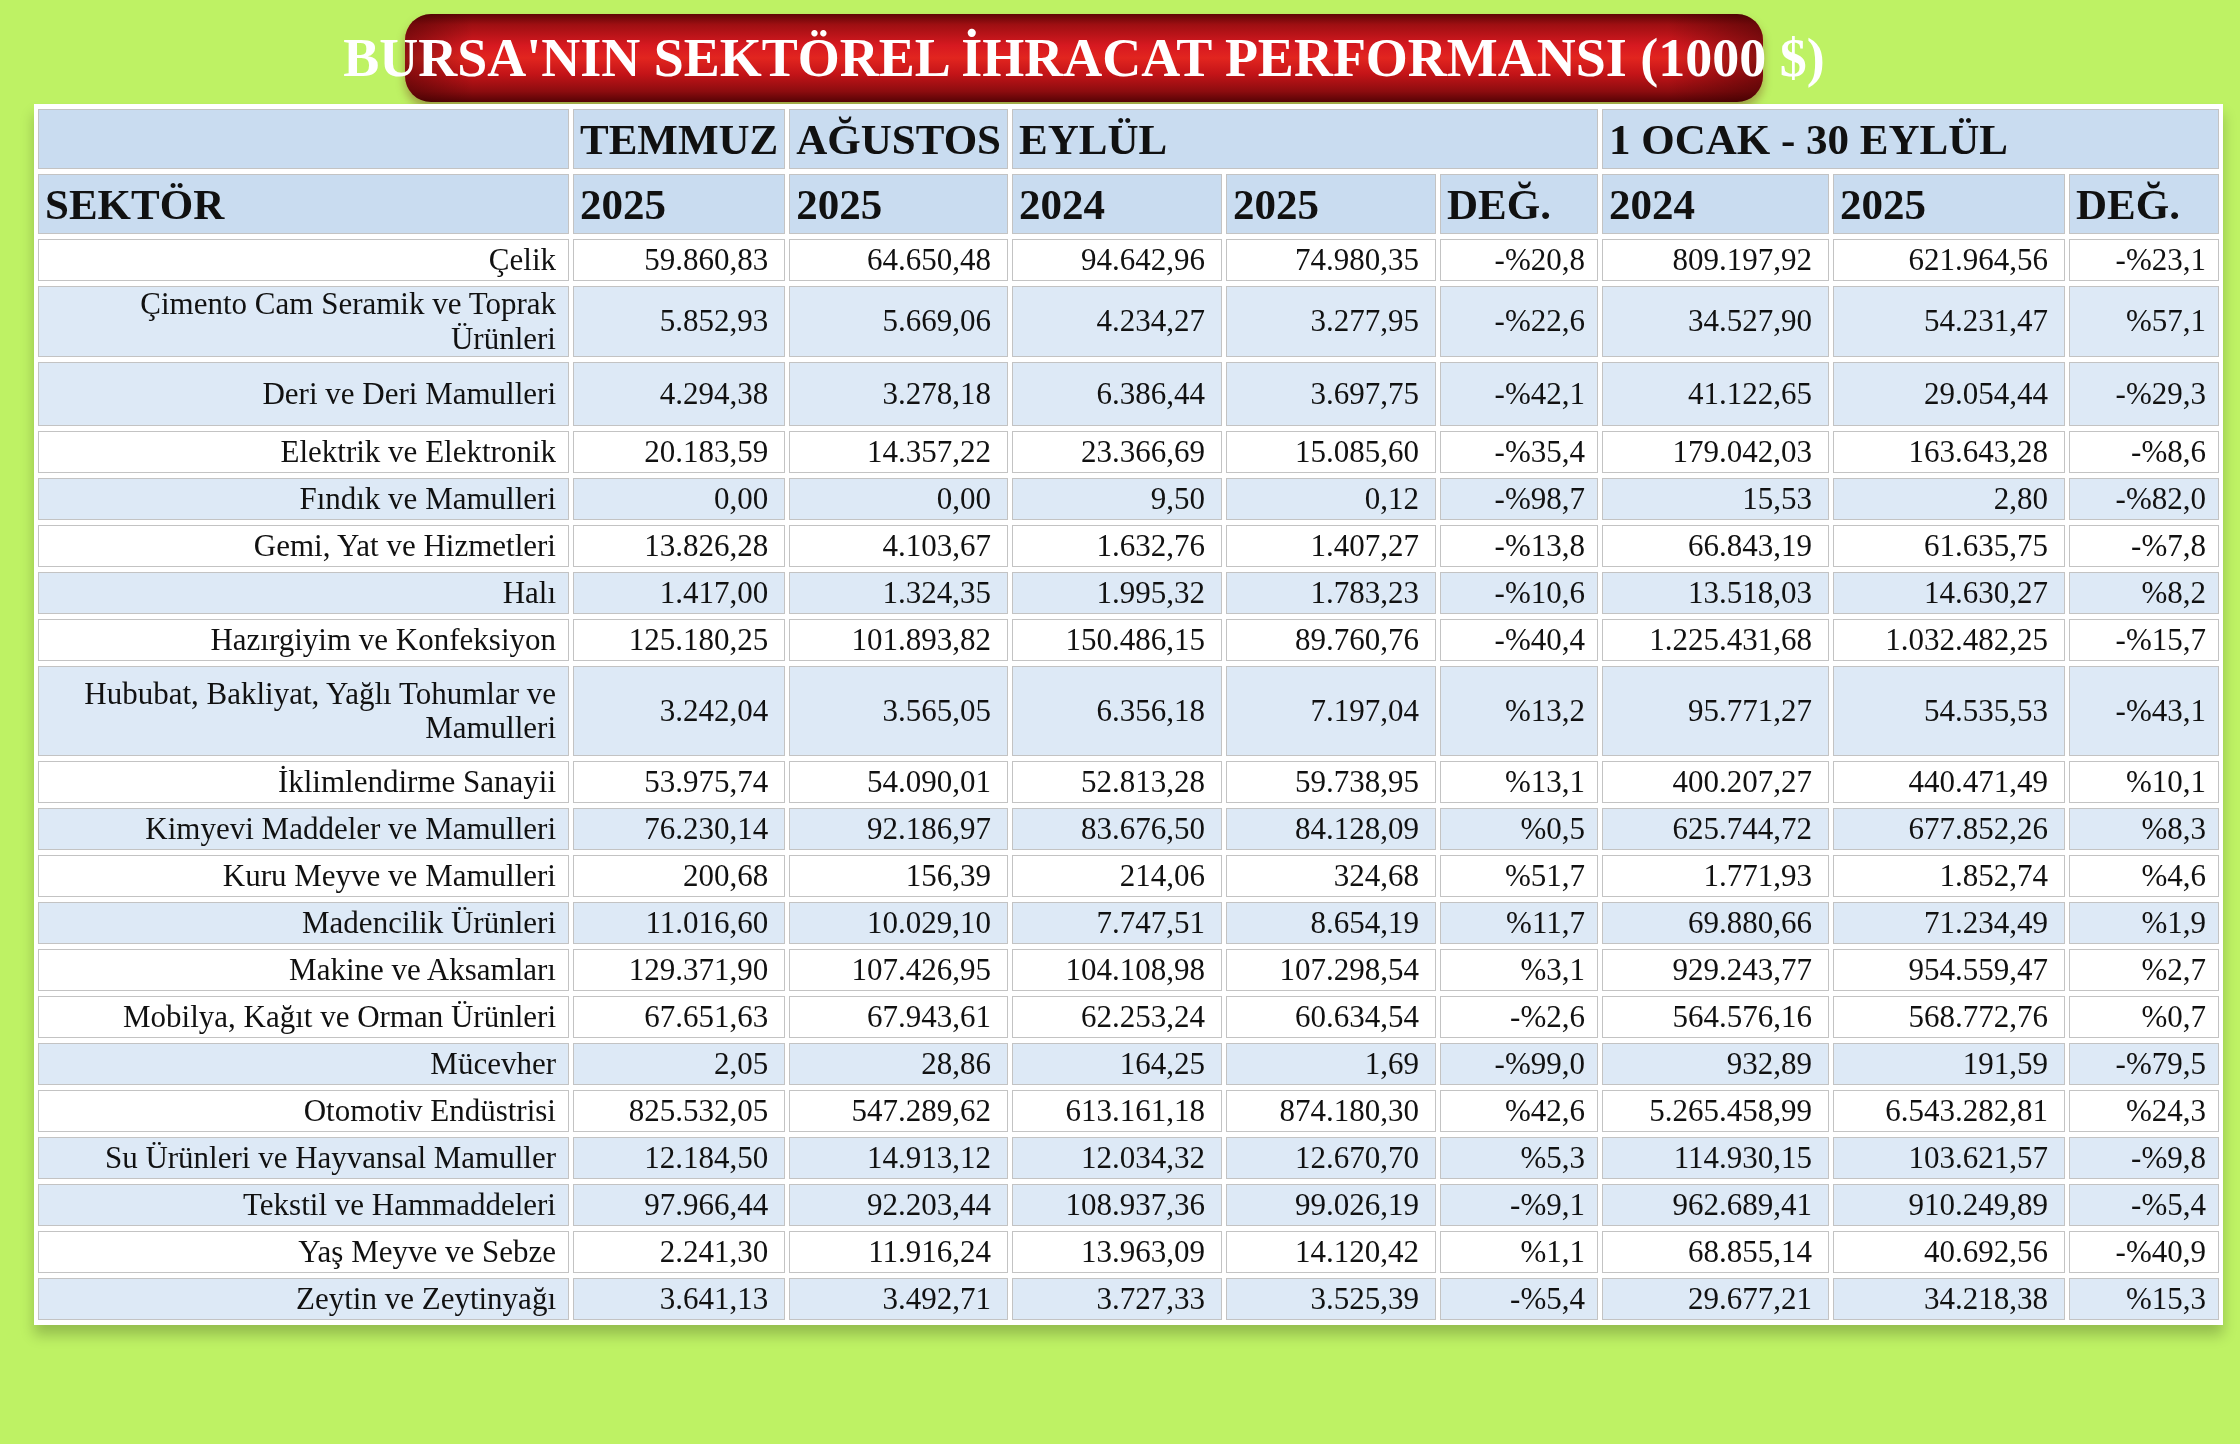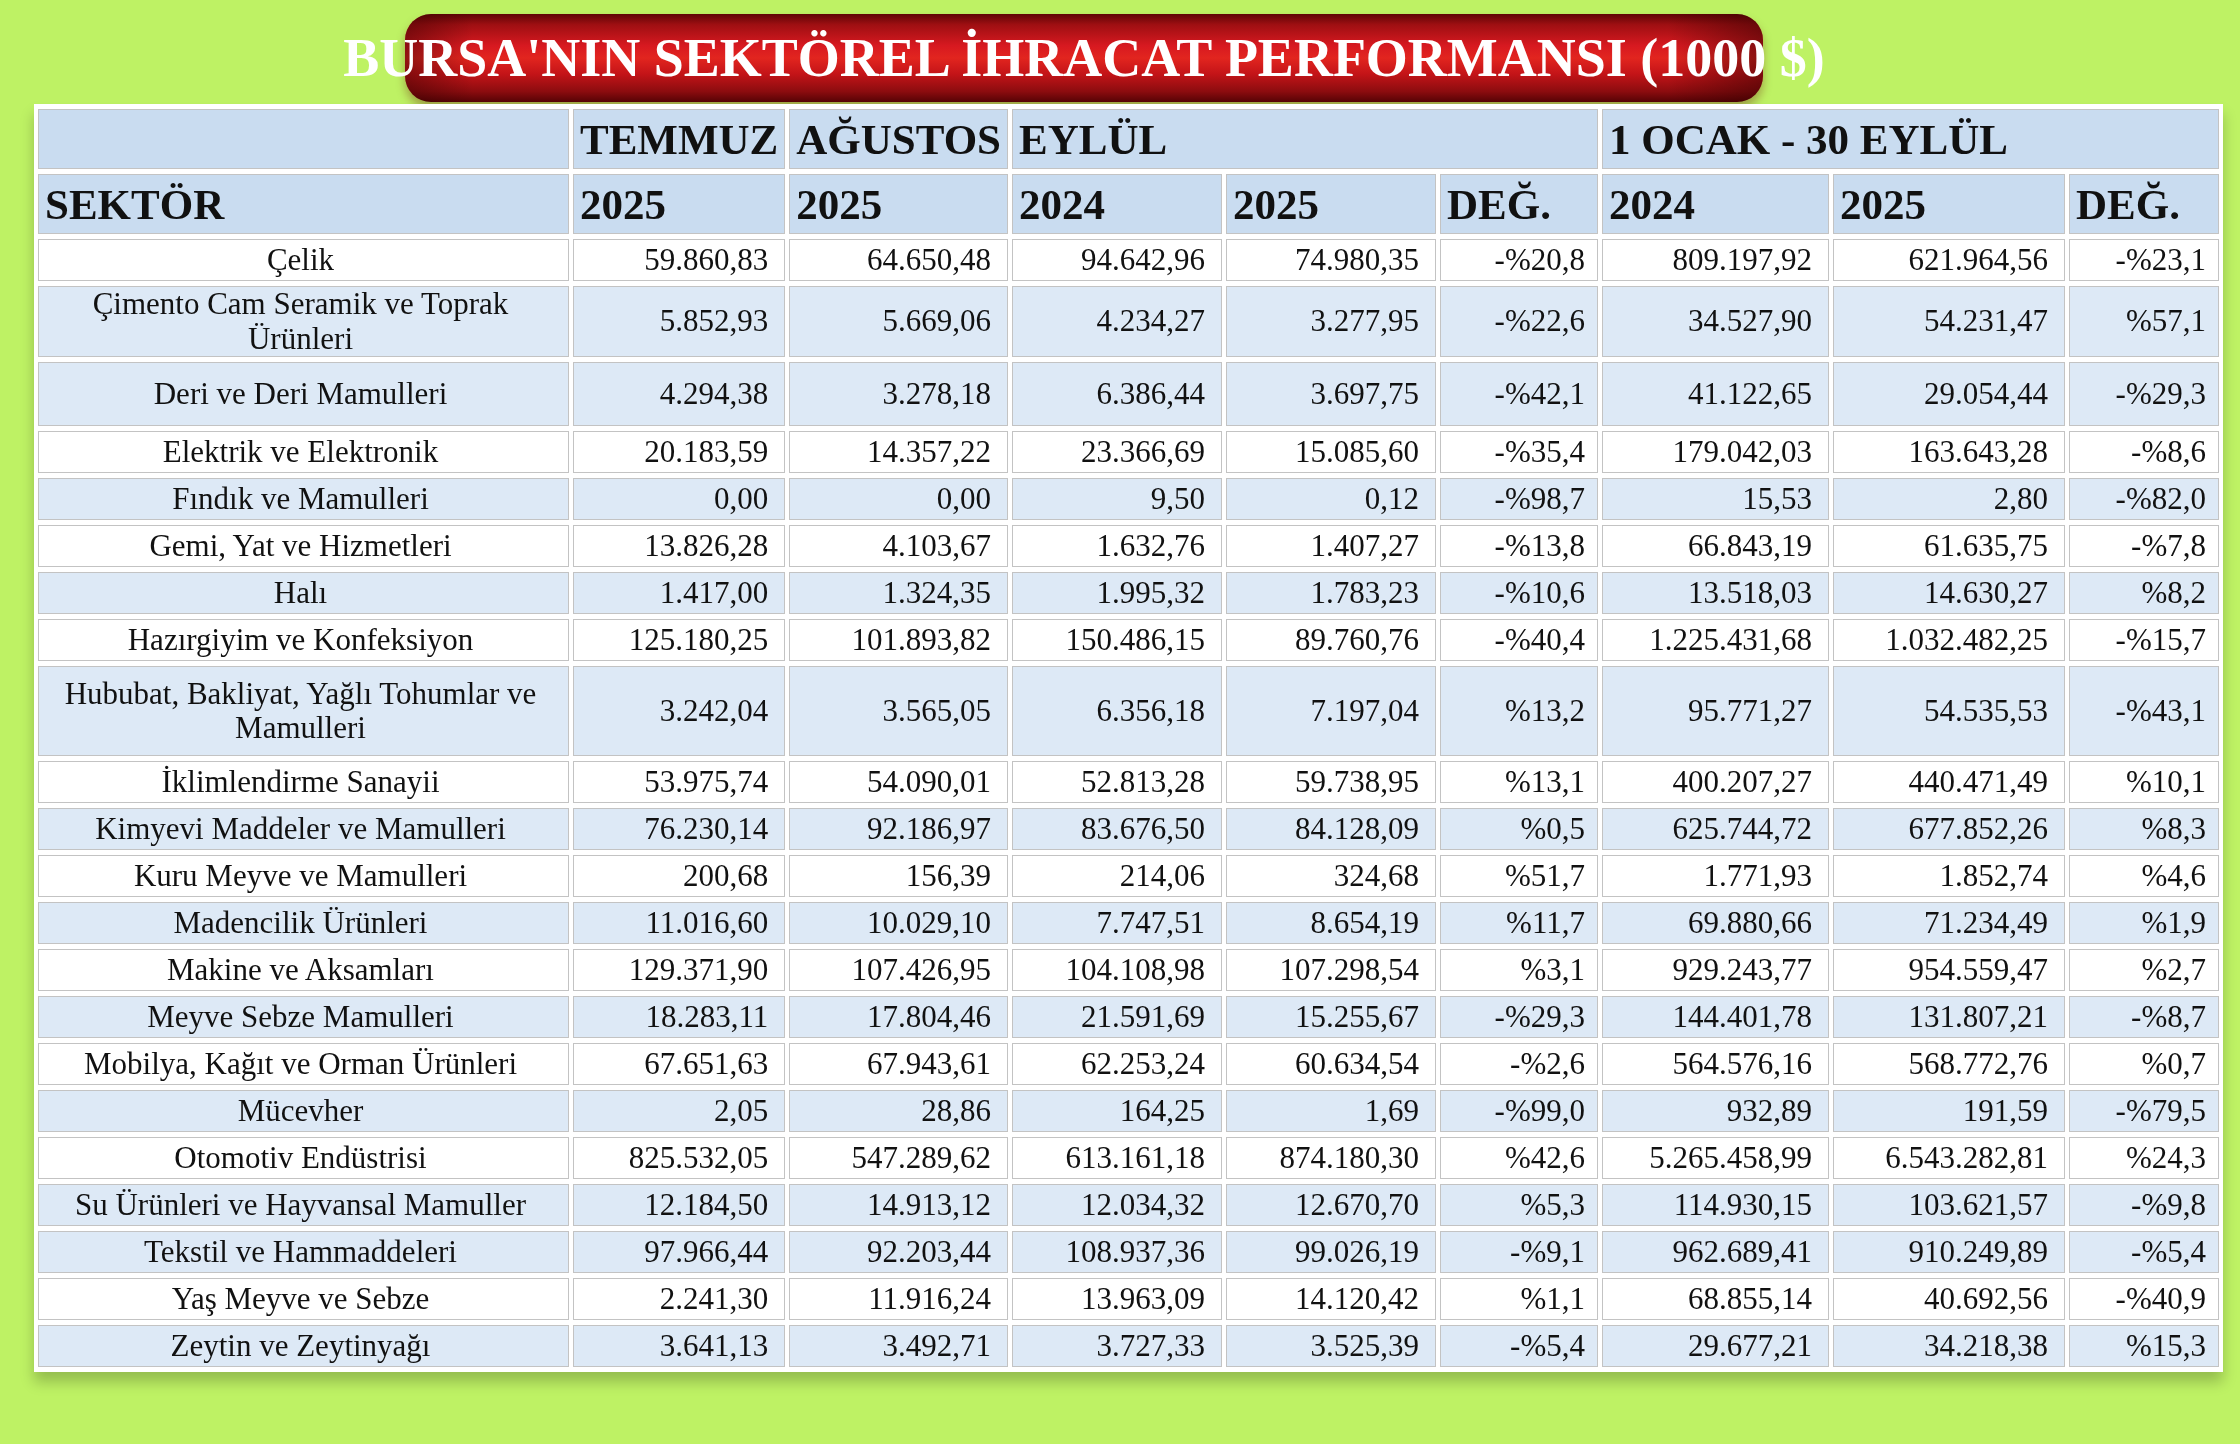--- a/index.html
+++ b/index.html
@@ -16,21 +16,21 @@
   
   table.extable{position:absolute;left:34px;top:104px;border-collapse:separate;border-spacing:4px 5px;
           table-layout:fixed;box-shadow:0 10px 13px rgba(0,0,0,0.22);background:#ffffff;}
   th,td{border:1px solid #c3c3c3;overflow:hidden;}
   th{background:#c9dcf0;font-weight:bold;font-size:43px;text-align:left;height:58px;padding:0 6px;}
   th.corner{background:#c9dcf0;}
   .row td{background:#ffffff;font-size:31px;height:40px;line-height:1.12;}
   .row.blue td{background:#dde9f6;}
   .row-tall td{height:62px;}
   .row-xtall td{height:88px;}
-  td.sector{text-align:center;padding:0 20px 0 14px;margin-left:43px;}
+  td.sector{text-align:right;padding:0 12px 0 14px;margin-left:43px;}
   td.num{text-align:right;padding:0 16px 0 4px;white-space:nowrap;}
   td.pct{padding-right:12px;}
 </style>
 </head>
 <body>
 
 <div class="page">
 
   <div class="banner">
     <span class="banner-title">BURSA'NIN SEKTÖREL İHRACAT PERFORMANSI (1000 $)</span>
@@ -216,31 +216,20 @@
           <td class="sector">Makine ve Aksamları</td>
           <td class="num">129.371,90</td>
           <td class="num">107.426,95</td>
           <td class="num">104.108,98</td>
           <td class="num">107.298,54</td>
           <td class="num pct">%3,1</td>
           <td class="num">929.243,77</td>
           <td class="num">954.559,47</td>
           <td class="num pct">%2,7</td>
         </tr>
-        <tr class="row blue">
-          <td class="sector">Meyve Sebze Mamulleri</td>
-          <td class="num">18.283,11</td>
-          <td class="num">17.804,46</td>
-          <td class="num">21.591,69</td>
-          <td class="num">15.255,67</td>
-          <td class="num pct">-%29,3</td>
-          <td class="num">144.401,78</td>
-          <td class="num">131.807,21</td>
-          <td class="num pct">-%8,7</td>
-        </tr>
         <tr class="row">
           <td class="sector">Mobilya, Kağıt ve Orman Ürünleri</td>
           <td class="num">67.651,63</td>
           <td class="num">67.943,61</td>
           <td class="num">62.253,24</td>
           <td class="num">60.634,54</td>
           <td class="num pct">-%2,6</td>
           <td class="num">564.576,16</td>
           <td class="num">568.772,76</td>
           <td class="num pct">%0,7</td>

